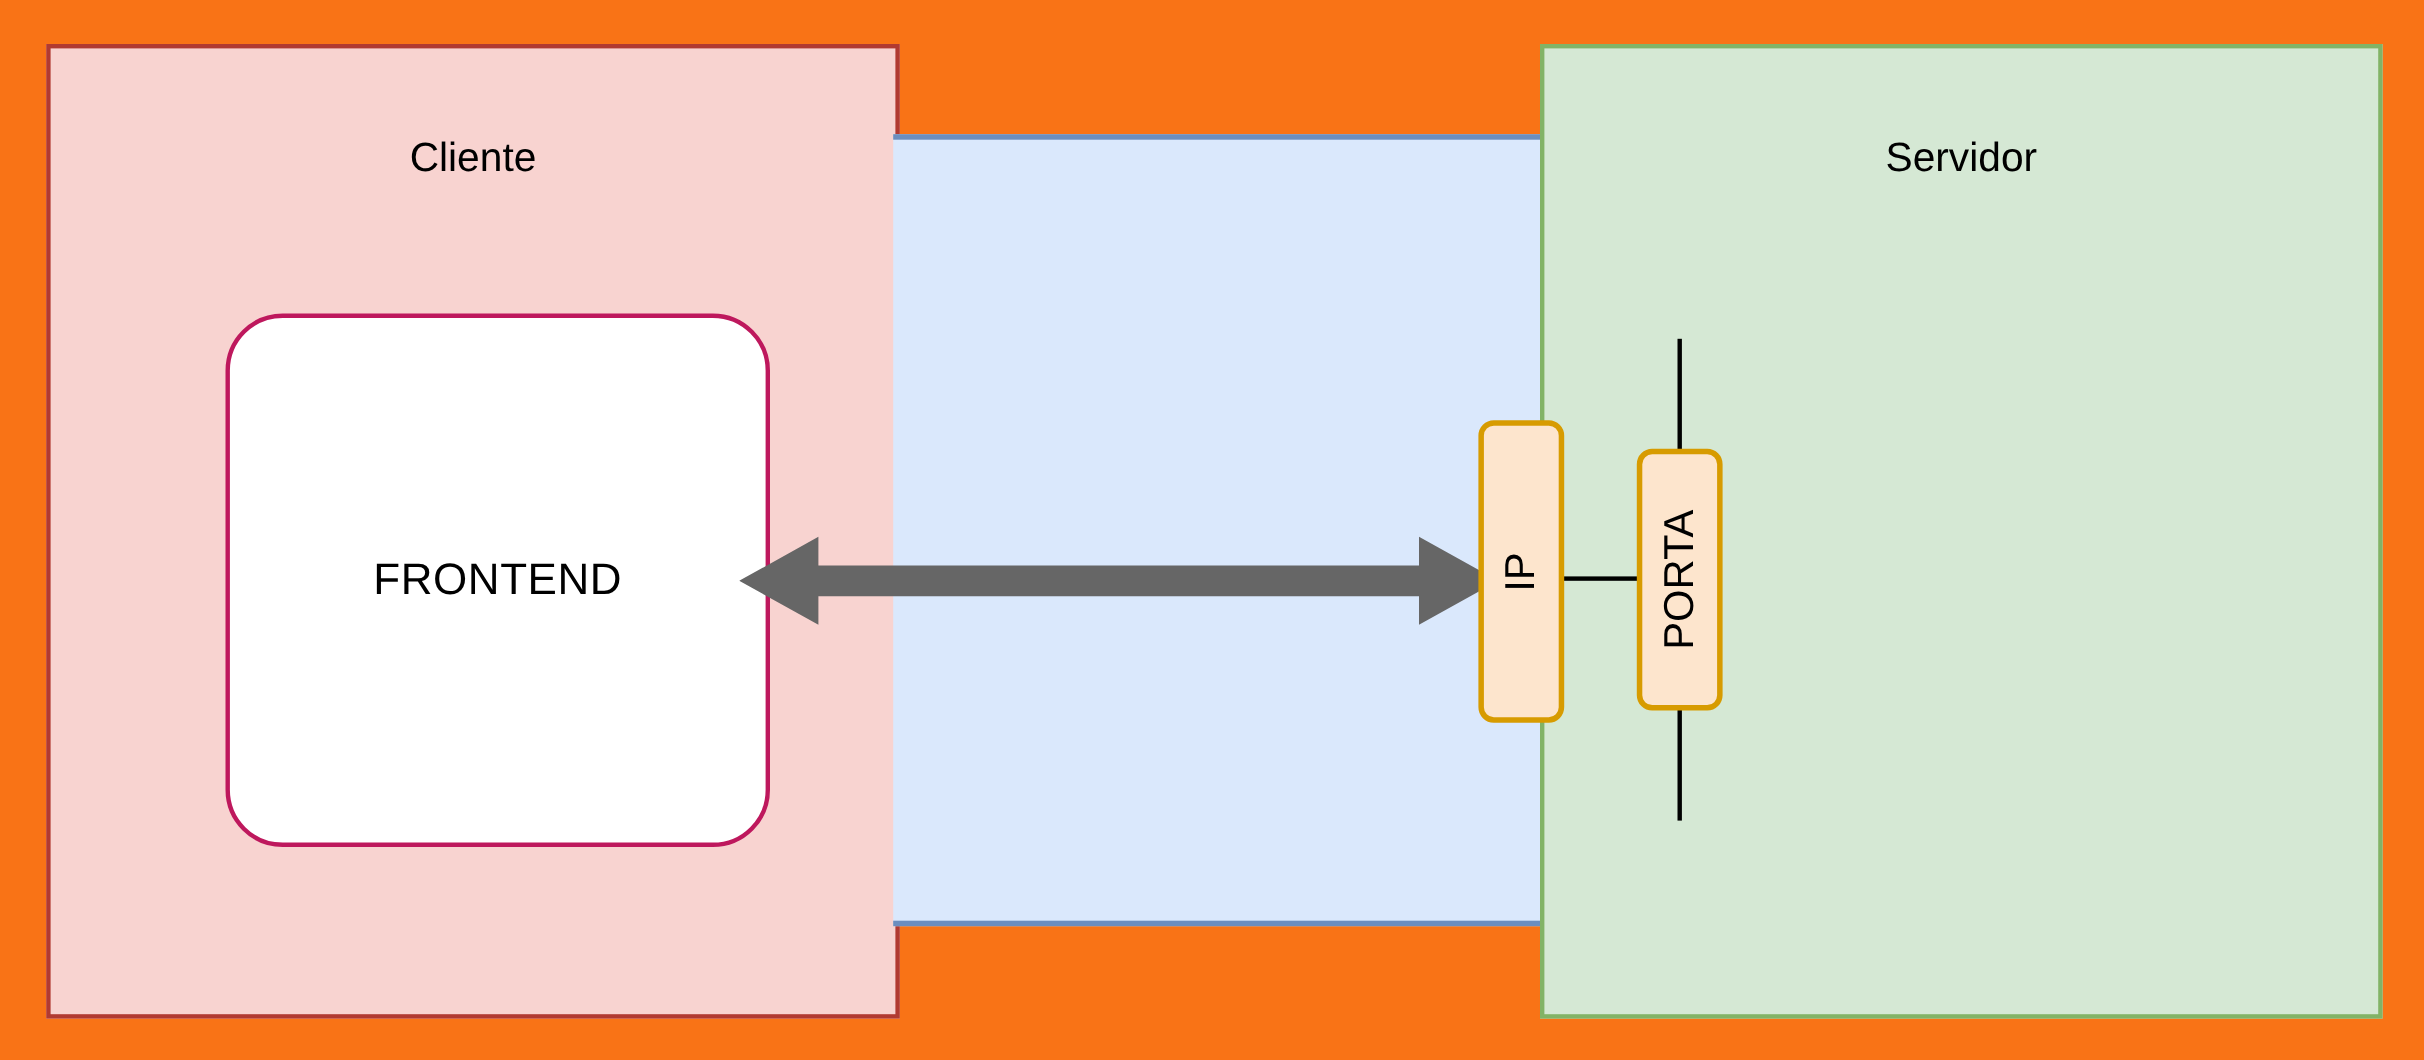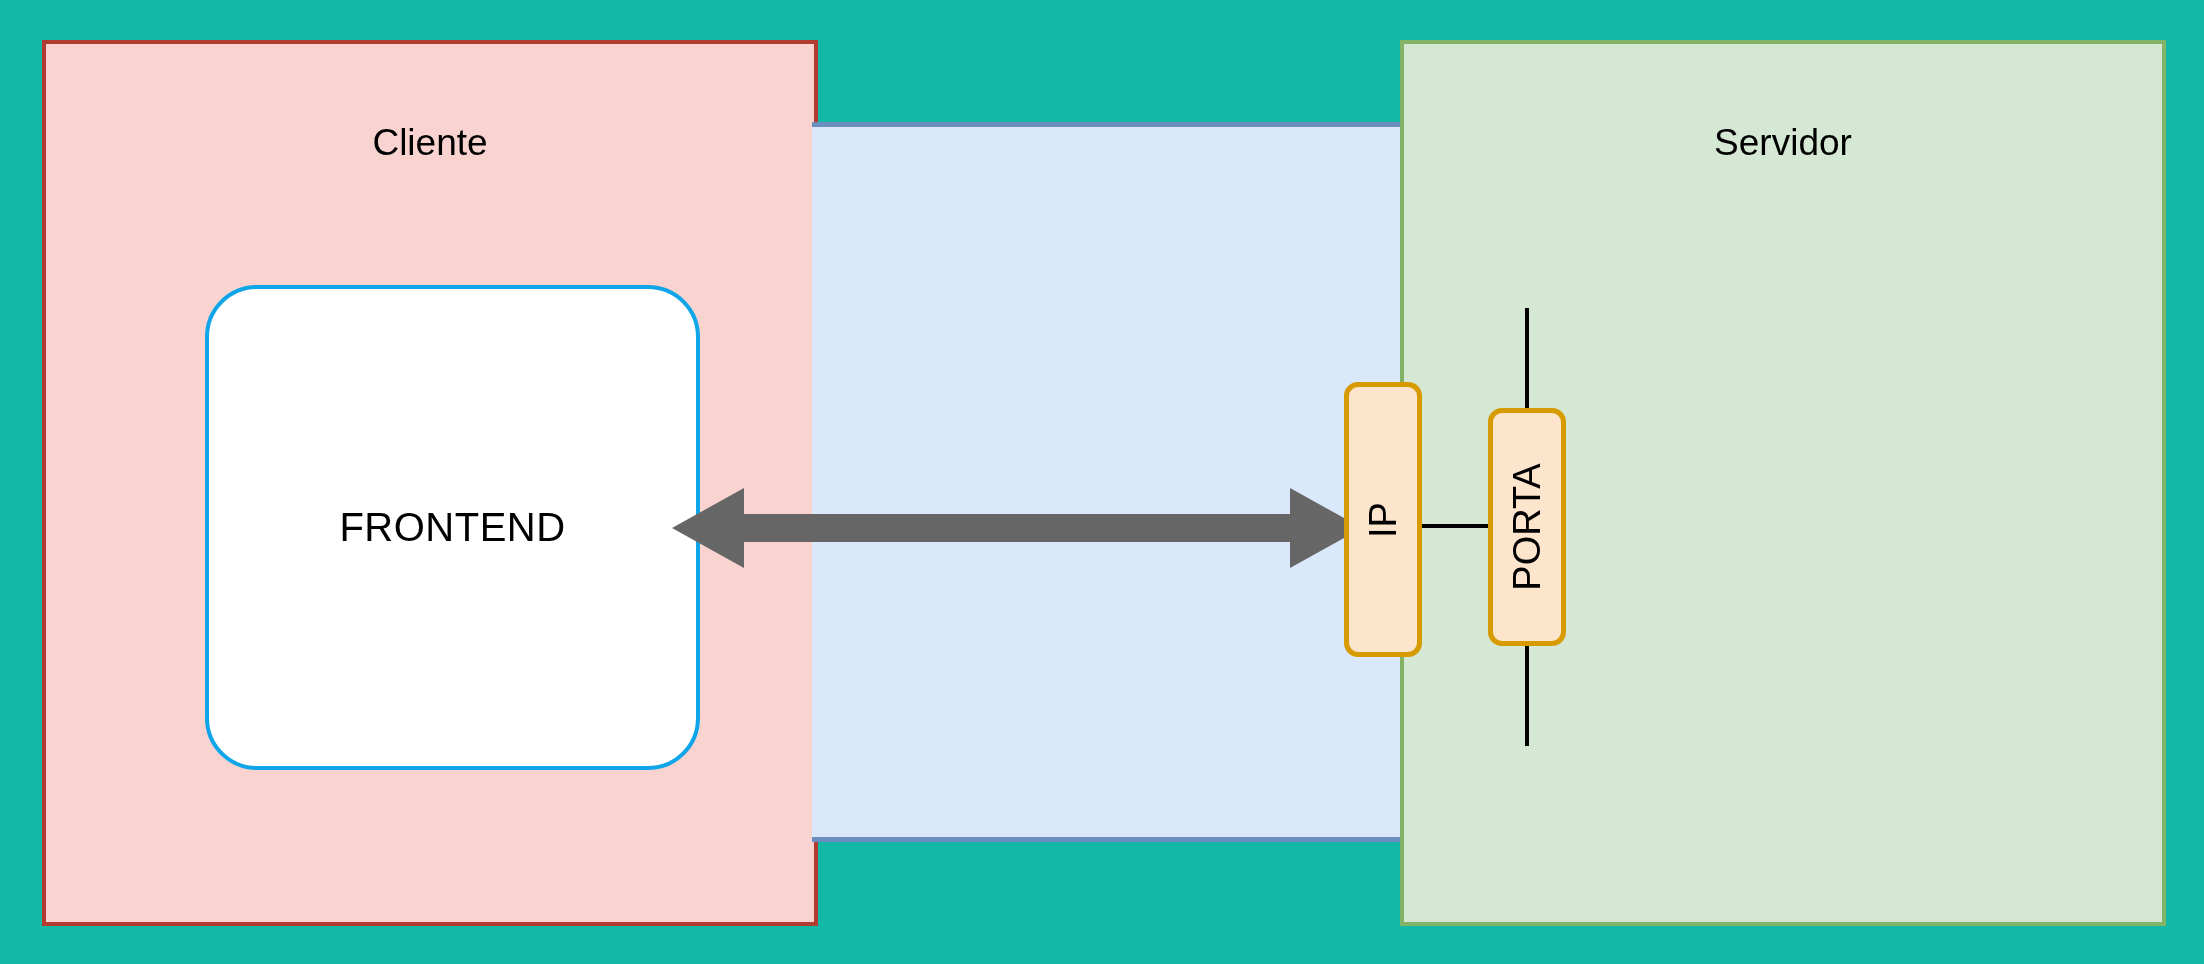--- a/index.html
+++ b/index.html
@@ -7,21 +7,21 @@
     padding: 0;
     background: #ffffff;
   }
   body {
     font-family: "Liberation Sans", sans-serif;
   }
   #canvas {
     position: relative;
     width: 2204px;
     height: 964px;
-    background: #14b8a6;
+    background: #f97316;
     overflow: hidden;
   }
 
   
   .panel {
     position: absolute;
     box-sizing: border-box;
   }
   #client-panel {
     left: 42px;
@@ -72,21 +72,21 @@
     font-size: 37px;
     color: #000000;
     line-height: 1;
   }
 
   
   .app-box {
     position: absolute;
     box-sizing: border-box;
     background: #ffffff;
-    border: 4px solid #0ea5e9;
+    border: 4px solid #be185d;
     border-radius: 52px;
     display: flex;
     align-items: center;
     justify-content: center;
   }
   #frontend-box {
     left: 205px;
     top: 285px;
     width: 495px;
     height: 485px;

